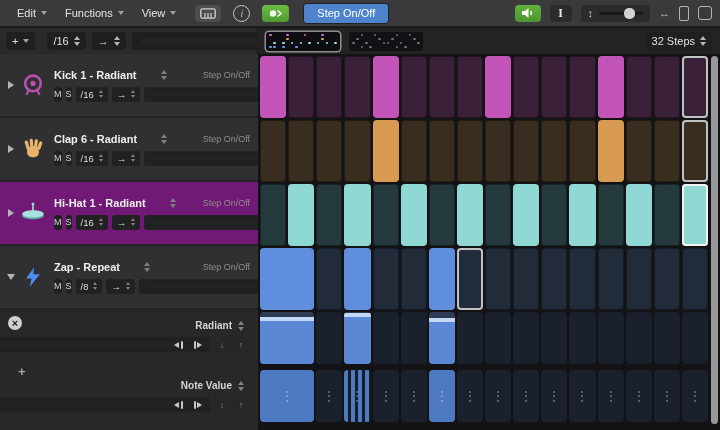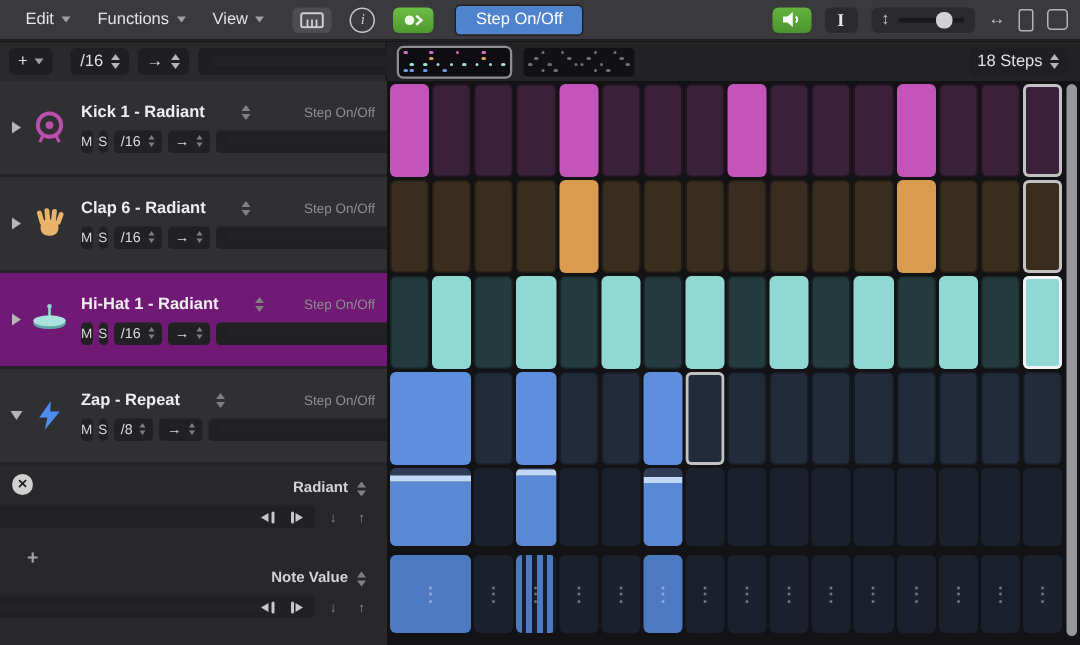--- a/index.html
+++ b/index.html
@@ -330,21 +330,21 @@
           <b style="background: transparent;"></b>
           <b style="background: rgb(138, 138, 144);"></b>
           <b style="background: transparent;"></b>
           <b style="background: rgb(138, 138, 144);"></b>
           <b style="background: transparent;"></b>
           <b style="background: transparent;"></b>
           <b style="background: transparent;"></b>
         </div>
       </div>
     <span class="pill steps-pill">
-        <span>18 Steps</span>
+        <span>32 Steps</span>
         <span class="stepper">
           <i class="up"></i>
           <i class="dn"></i>
         </span>
       </span>
   </div>
 </div>
 
 <div class="main">
   <div class="left">

